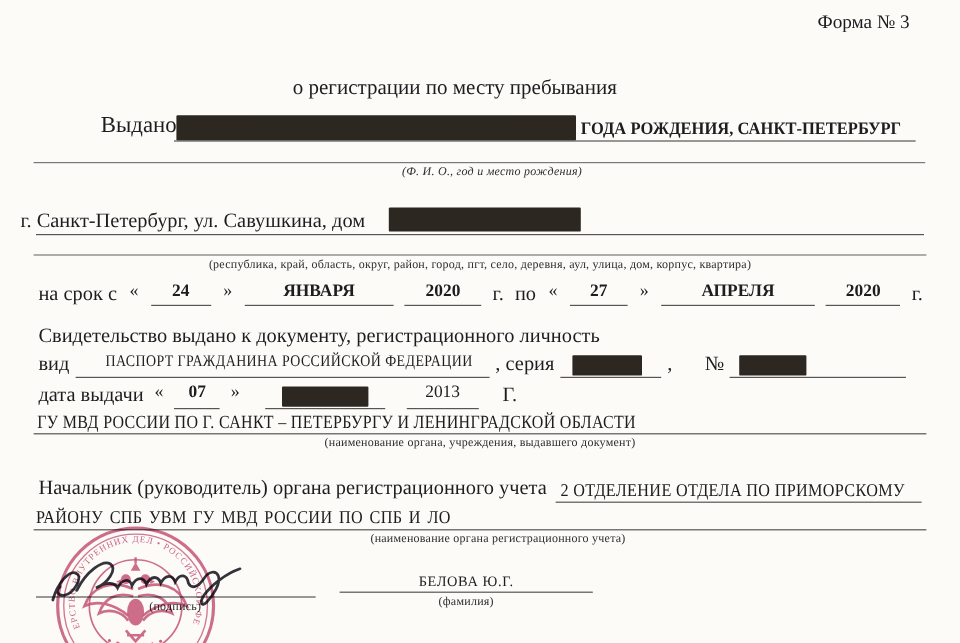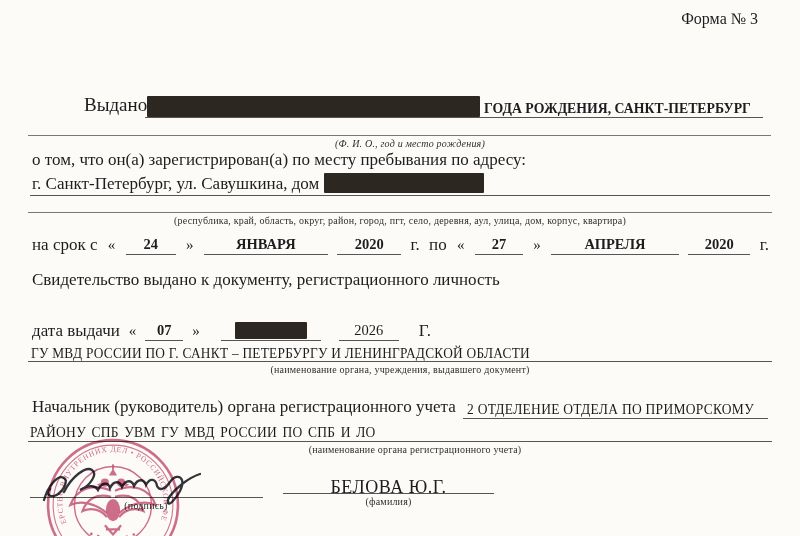--- a/index.html
+++ b/index.html
@@ -15,45 +15,45 @@
   .line { position:absolute; border-bottom:1.4px solid #555; height:0; }
   .thin { border-bottom:1px solid #787878; }
   .redact { background:#2d2721; border-radius:1px; }
   .bold { font-weight:bold; }
   .cond { display:inline-block; transform:scaleX(0.86); transform-origin:0 100%;
           font-size:15.5px; letter-spacing:0.3px; white-space:nowrap; }
   .condc { display:inline-block; transform:scaleX(0.86); transform-origin:50% 100%;
            font-size:13.5px; letter-spacing:0.4px; white-space:nowrap; }
   .slot { border-bottom:1.4px solid #555; text-align:center;
           font-size:14.5px; font-weight:bold; padding-bottom:1px; white-space:nowrap; }
-  .row { position:absolute; display:flex; align-items:flex-end; }
+  .row { position:absolute; display:flex; }
   .q { font-size:15px; padding:0 1px 1px 1px; }
   .stamp-wrap { mix-blend-mode:multiply; opacity:0.92; }
   .sig-wrap { mix-blend-mode:multiply; }
 </style>
 </head>
 <body>
 
 <div class="page">
 
   <div class="abs" style="top:10px; right:42px; font-size:16px;">Форма № 3</div>
 
   <div class="abs" style="top:50px; left:252px; font-size:16px; letter-spacing:1.2px;margin-top:46px;">СВИДЕТЕЛЬСТВО</div>
+  <div class="abs" style="top:62px; left:244px; font-size:17.5px;">о регистрации по месту пребывания</div>
 
   <div class="abs t19" style="top:94px; left:84px;">Выдано</div>
   <div class="abs redact" style="top:96px; left:147px; width:333px; height:21px;"></div>
   <div class="abs" style="top:99px; left:484px;">
     <span class="bold" style="display:inline-block; font-size:14.5px; transform:scaleX(0.95); transform-origin:0 50%; white-space:nowrap;">ГОДА РОЖДЕНИЯ, САНКТ-ПЕТЕРБУРГ</span>
   </div>
   <div class="line" style="top:117px; left:145px; width:618px;"></div>
   <div class="line thin" style="top:135px; left:28px; width:743px;"></div>
   <div class="abs cap center" style="top:138px; left:10px; width:800px;font-style:italic;">(Ф. И. О., год и место рождения)</div>
 
-  <div class="abs t17" style="top:150px; left:32px;">о том, что он(а) зарегистрирован(а) по месту пребывания по адресу:</div>
-  <div class="abs t17" style="top:174px; left:32px;">г. Санкт-Петербург, ул. Савушкина, дом</div>
+  <div class="abs t17" style="top:174px; left:17px;">г. Санкт-Петербург, ул. Савушкина, дом</div>
   <div class="abs redact" style="top:173px; left:324px; width:160px; height:20px;"></div>
   <div class="line" style="top:195px; left:30px; width:740px;"></div>
   <div class="line thin" style="top:212px; left:28px; width:744px;"></div>
   <div class="abs cap center" style="top:215px; left:0; width:800px;">(республика, край, область, округ, район, город, пгт, село, деревня, аул, улица, дом, корпус, квартира)</div>
 
   <div class="row" style="top:235px; left:32px; width:737px; justify-content:space-between;">
     <span class="t17">на срок с</span>
     <span class="q">«</span>
     <span class="slot" style="width:50px;">24</span>
     <span class="q">»</span>
@@ -64,30 +64,45 @@
     <span class="q">«</span>
     <span class="slot" style="width:48px;">27</span>
     <span class="q">»</span>
     <span class="slot" style="width:128px;">АПРЕЛЯ</span>
     <span class="slot" style="width:62px;">2020</span>
     <span class="t17">г.</span>
   </div>
 
   <div class="abs t17" style="top:270px; left:32px;">Свидетельство выдано к документу, регистрационного личность</div>
 
+  <div class="row" style="top:293px; left:32px; width:723px; gap:5px;">
+    <span class="t17">вид</span>
+    <span class="slot" style="width:345px; font-weight:normal;">
+      <span class="condc">ПАСПОРТ ГРАЖДАНИНА РОССИЙСКОЙ ФЕДЕРАЦИИ</span>
+    </span>
+    <span class="t17">, серия</span>
+    <span class="slot" style="width:84px; height:20px; position:relative;">
+      <span class="redact" style="position:absolute; left:10px; bottom:1px; width:58px; height:17px;"></span>
+    </span>
+    <span class="t17">,</span>
+    <span class="t17" style="margin-left:22px;">№</span>
+    <span class="slot" style="flex:1; height:20px; position:relative;">
+      <span class="redact" style="position:absolute; left:8px; bottom:1px; width:56px; height:17px;"></span>
+    </span>
+  </div>
 
   <div class="row" style="top:319px; left:32px; gap:8px;">
     <span class="t17">дата выдачи</span>
     <span class="q">«</span>
     <span class="slot" style="width:38px;">07</span>
     <span class="q">»</span>
     <span class="slot" style="width:100px; height:20px; position:relative; margin-left:12px;">
       <span class="redact" style="position:absolute; left:14px; bottom:1px; width:72px; height:17px;"></span>
     </span>
-    <span class="slot" style="width:60px; font-weight:normal; margin-left:10px;">2026</span>
+    <span class="slot" style="width:60px; font-weight:normal; margin-left:10px;">2013</span>
     <span class="t17" style="margin-left:12px;">Г.</span>
   </div>
 
   <div class="abs" style="top:344px; left:31px;">
     <span class="cond">ГУ МВД РОССИИ ПО Г. САНКТ – ПЕТЕРБУРГУ И ЛЕНИНГРАДСКОЙ ОБЛАСТИ</span>
   </div>
   <div class="line" style="top:361px; left:28px; width:744px;"></div>
   <div class="abs t17" style="top:397px; left:32px;">Начальник (руководитель) органа регистрационного учета</div>
 
   <div class="abs cap center" style="top:364px; left:0; width:800px;">(наименование органа, учреждения, выдавшего документ)</div>
@@ -97,21 +112,21 @@
   <div class="line" style="top:418px; left:463px; width:305px;"></div>
   <div class="abs" style="top:423px; left:30px;">
     <span class="cond" style="font-size:15px; transform:scaleX(0.9); word-spacing:2px;">РАЙОНУ СПБ УВМ ГУ МВД РОССИИ ПО СПБ И ЛО</span>
   </div>
   <div class="line" style="top:441px; left:28px; width:744px;"></div>
   <div class="abs cap center" style="top:444px; left:15px; width:800px;">(наименование органа регистрационного учета)</div>
 
   <div class="line" style="top:497px; left:30px; width:233px;"></div>
   <div class="abs cap center" style="top:500px; left:96px; width:100px;">(подпись)</div>
 
-  <div class="abs center" style="top:477px; left:283px; width:211px; font-size:18px; letter-spacing:0.5px;">БЕЛОВА Ю.Г.</div>
+  <div class="abs center" style="top:477px; left:283px; width:211px; font-size:12px; letter-spacing:0.5px;">БЕЛОВА Ю.Г.</div>
   <div class="line" style="top:493px; left:283px; width:211px;"></div>
   <div class="abs cap center" style="top:496px; left:283px; width:211px;text-align:center;">(фамилия)</div>
 
   <div class="abs stamp-wrap" style="top:436px; left:44px; width:138px; height:138px;">
     <svg viewBox="0 0 136 136" width="138" height="138">
       <g stroke="#c2496f" fill="none">
         <circle cx="68" cy="68" r="64" stroke-width="2.6" opacity="0.85"></circle>
         <circle cx="68" cy="68" r="59" stroke-width="1.1" opacity="0.8"></circle>
         <circle cx="68" cy="68" r="38" stroke-width="1.4" opacity="0.85"></circle>
       </g>

